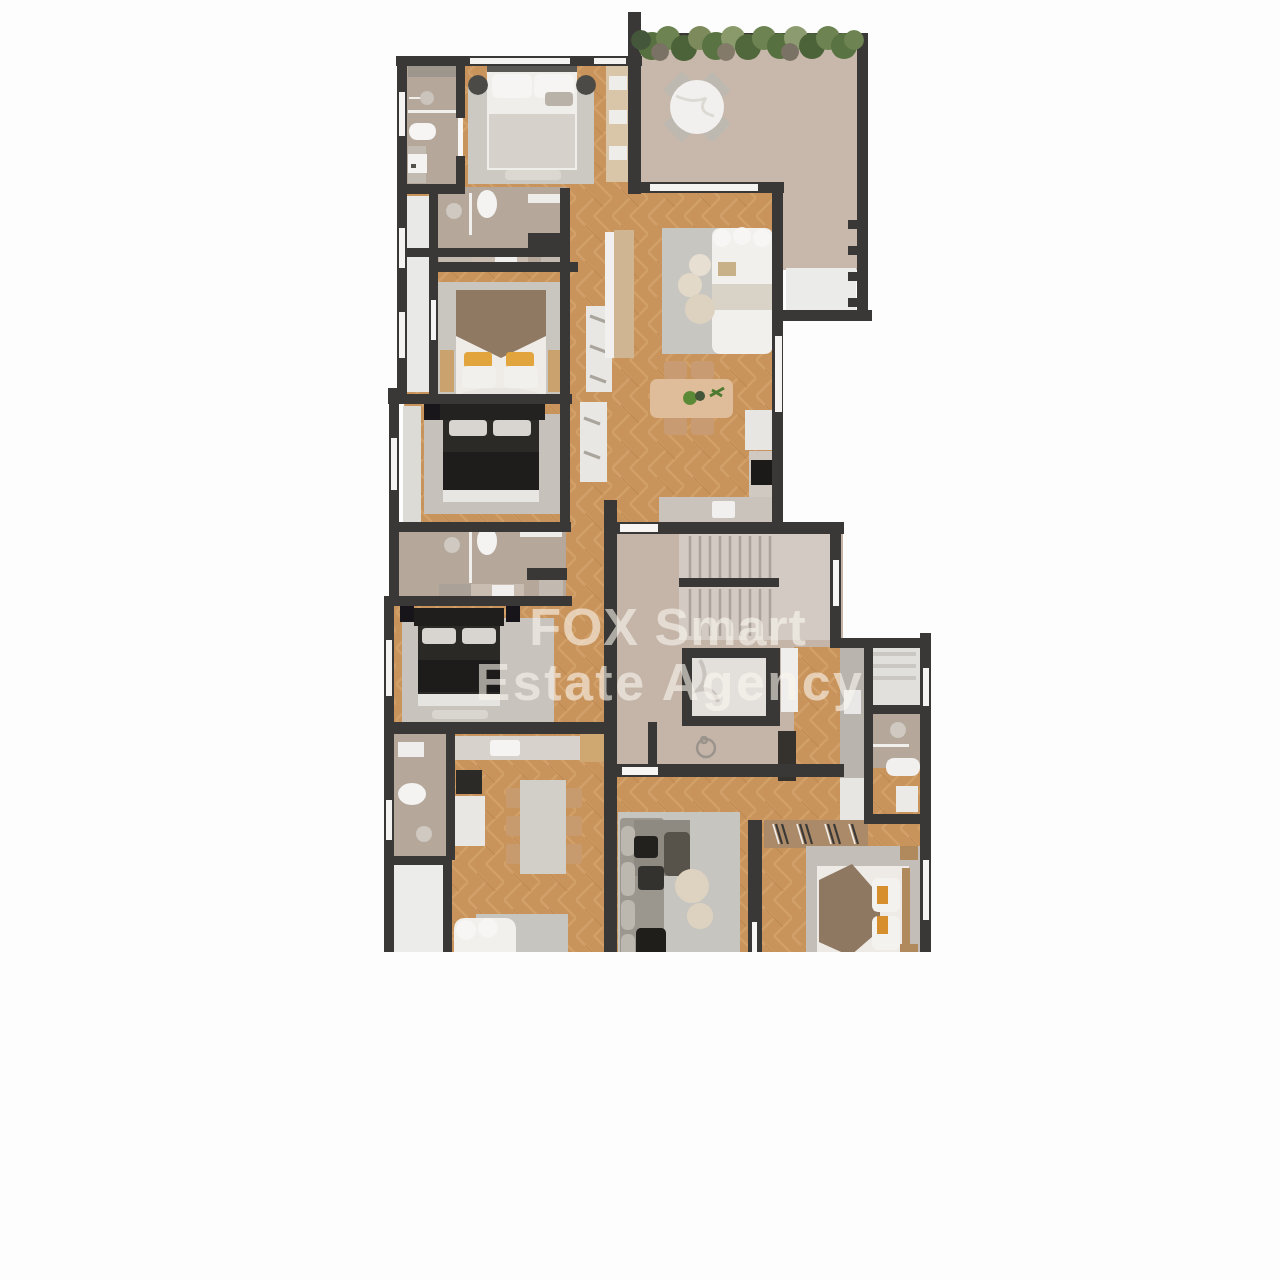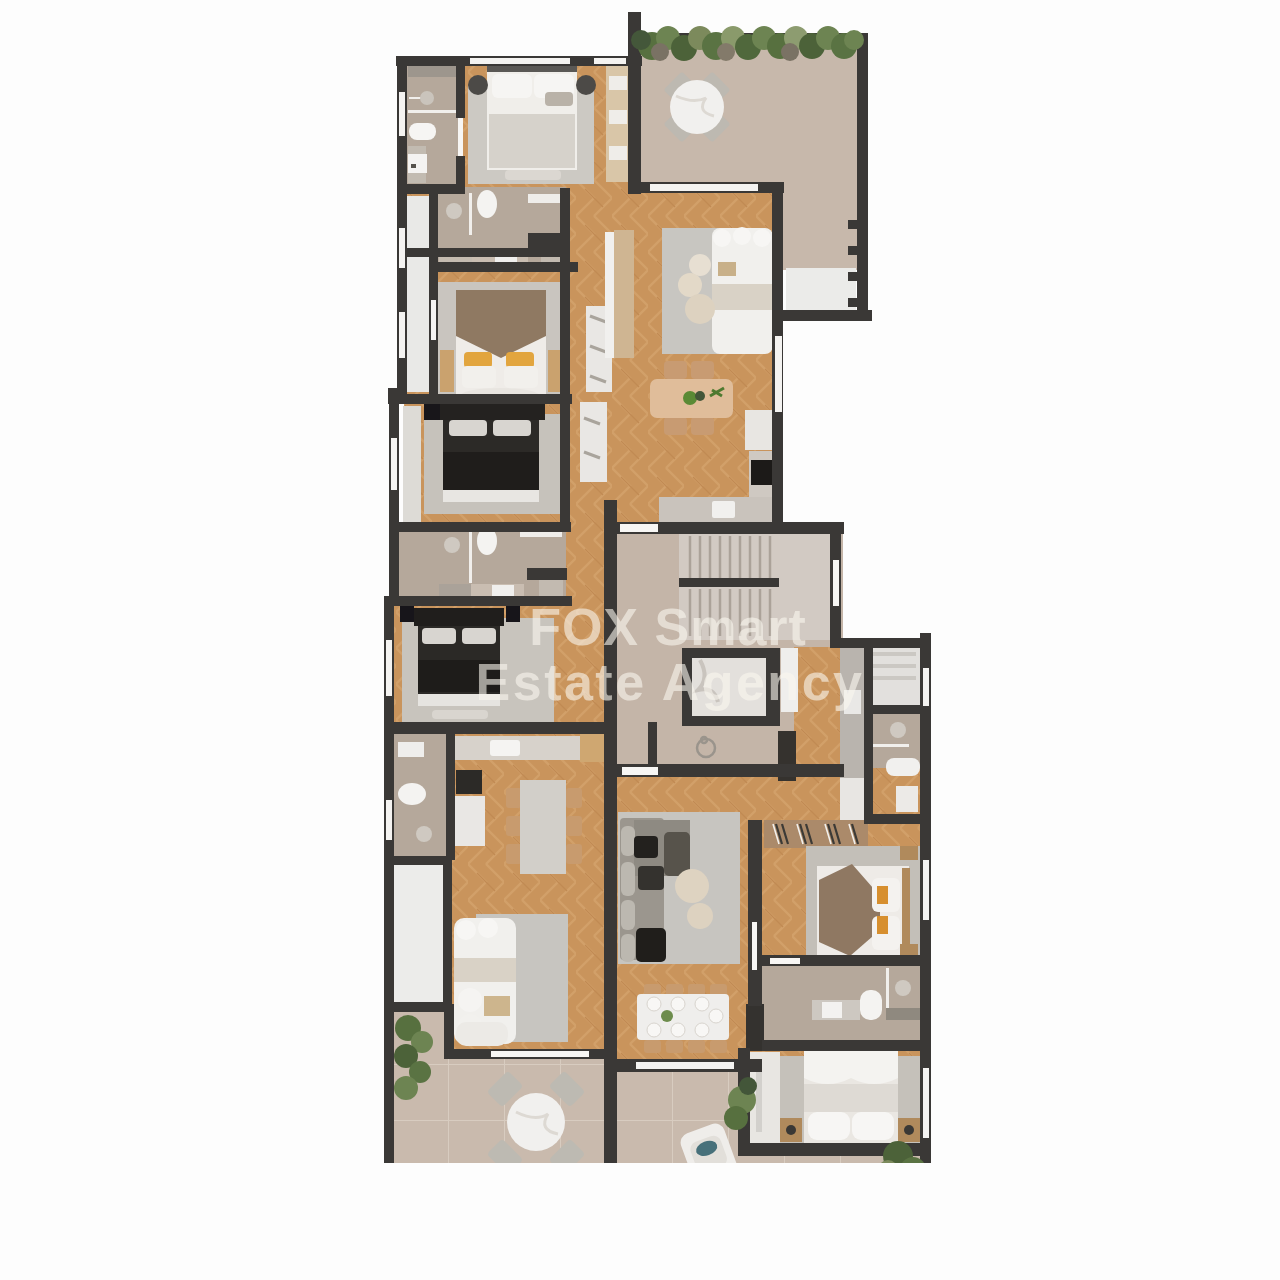--- a/index.html
+++ b/index.html
@@ -1,16 +1,16 @@
 <!DOCTYPE html>
 <html><head>
 <meta charset="utf-8">
 <style>
   html,body{margin:0;padding:0;background:#fdfdfd;}
-  .page{width:1280px;height:1163px;position:relative;overflow:hidden;
+  .page{width:1280px;height:952px;position:relative;overflow:hidden;
         font-family:"Liberation Sans", sans-serif;}
 </style>
 </head>
 <body>
 <div class="page">
 <svg width="1280" height="1280" viewBox="0 0 1280 1280">
 <defs>
   <pattern id="wood" width="36" height="36" patternUnits="userSpaceOnUse">
     <rect width="36" height="36" fill="#c9945c"></rect>
     <path d="M0,0 L18,18 L0,36 M18,0 L36,18 L18,36" stroke="#d2a069" stroke-width="2.4" fill="none"></path>

